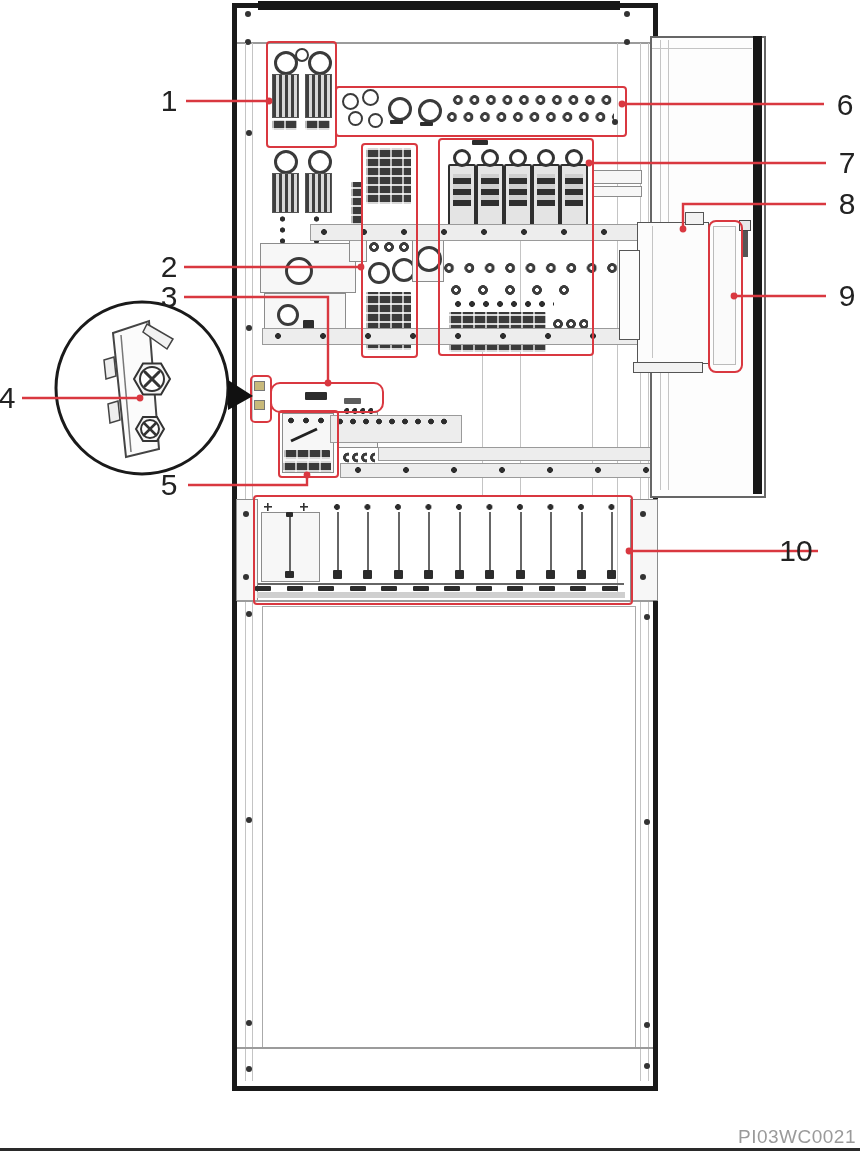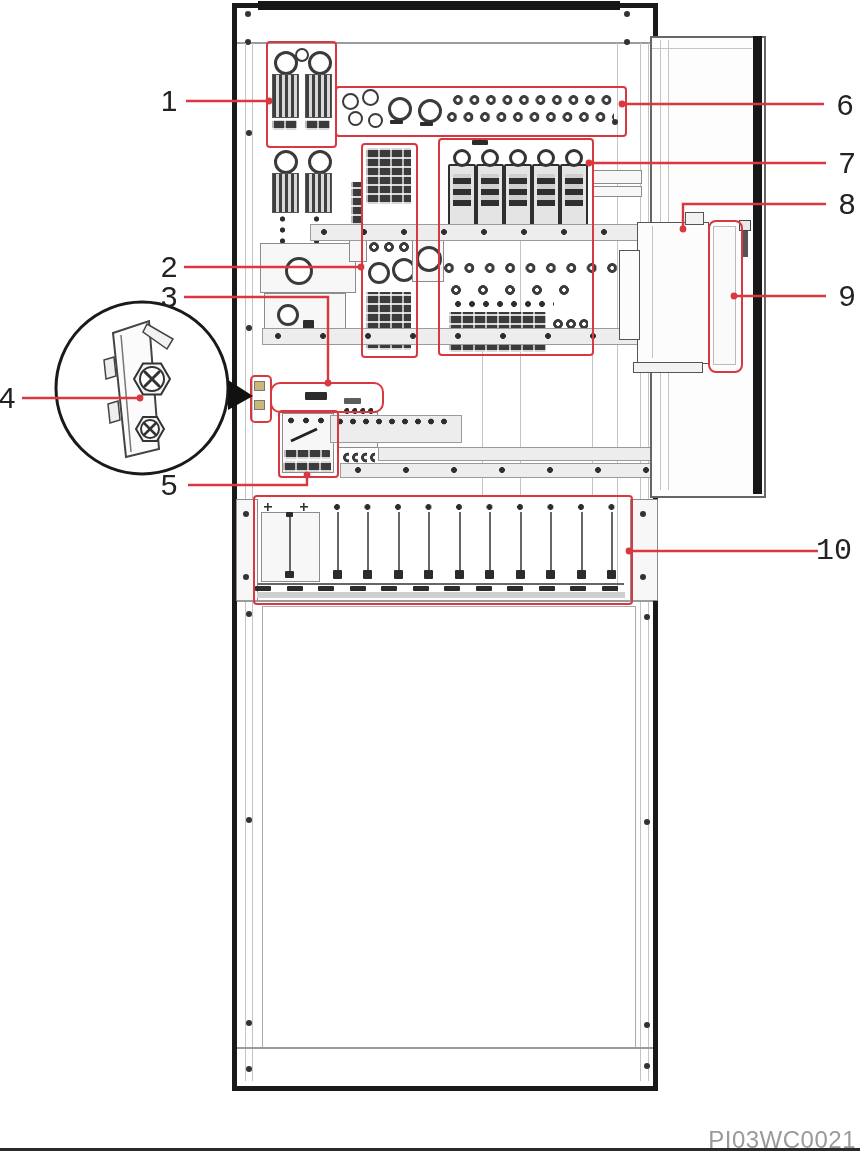--- a/index.html
+++ b/index.html
@@ -28,21 +28,21 @@
   .redbox{position:absolute;border:2.5px solid var(--red);border-radius:4px;background:transparent;}
   .cb{position:absolute;width:24px;height:68px;background:#e4e4e4;border:2px solid #2f2f2f;border-radius:2px;}
   .cb::before{content:"";position:absolute;left:50%;top:-17px;transform:translateX(-50%);
     width:12px;height:12px;border-radius:50%;border:3px solid #333;background:#fff;}
   .cb::after{content:"";position:absolute;left:3px;right:3px;top:8px;height:32px;
     background:repeating-linear-gradient(0deg,#2f2f2f 0 6px,#cfcfcf 6px 11px);}
   .plus{position:absolute;width:8px;height:8px;
     background:linear-gradient(#333,#333) center/8px 1.6px no-repeat,
                linear-gradient(#333,#333) center/1.6px 8px no-repeat;}
   .callout-num{position:absolute;width:34px;text-align:center;font-size:30px;color:#222;line-height:1;}
-  .fig-code{position:absolute;right:4px;top:1126px;font-size:24px;color:#9a9a9a;letter-spacing:.5px;}
+  .fig-code{position:absolute;right:4px;top:1126px;font-size:19px;color:#9a9a9a;letter-spacing:.5px;}
   svg.overlay{position:absolute;left:0;top:0;pointer-events:none;}
   .ld{stroke:var(--red);stroke-width:2.4;fill:none;}
   .ldot{fill:var(--red);}
 </style>
 </head>
 <body>
 
 <div class="stage">
 
   <div class="frame" style="left:232px;top:3px;width:416px;height:1078px;"></div>
@@ -279,18 +279,18 @@
 
   <div class="callout-num" style="left:152px;top:86px;">1</div>
   <div class="callout-num" style="left:152px;top:252px;">2</div>
   <div class="callout-num" style="left:152px;top:282px;">3</div>
   <div class="callout-num" style="left:-10px;top:383px;">4</div>
   <div class="callout-num" style="left:152px;top:470px;">5</div>
   <div class="callout-num" style="left:828px;top:90px;">6</div>
   <div class="callout-num" style="left:830px;top:148px;">7</div>
   <div class="callout-num" style="left:830px;top:189px;">8</div>
   <div class="callout-num" style="left:830px;top:281px;">9</div>
-  <div class="callout-num" style="left:816px;top:536px;font-family:Liberation Mono, monospace;">10</div>
+  <div class="callout-num" style="left:779px;top:536px;">10</div>
 
   <div class="fig-code">PI03WC0021</div>
   <div class="gline dark" style="left:0;top:1148px;width:860px;height:2.5px;background:#2a2a2a;"></div>
 
 </div>
 
 </body></html>

